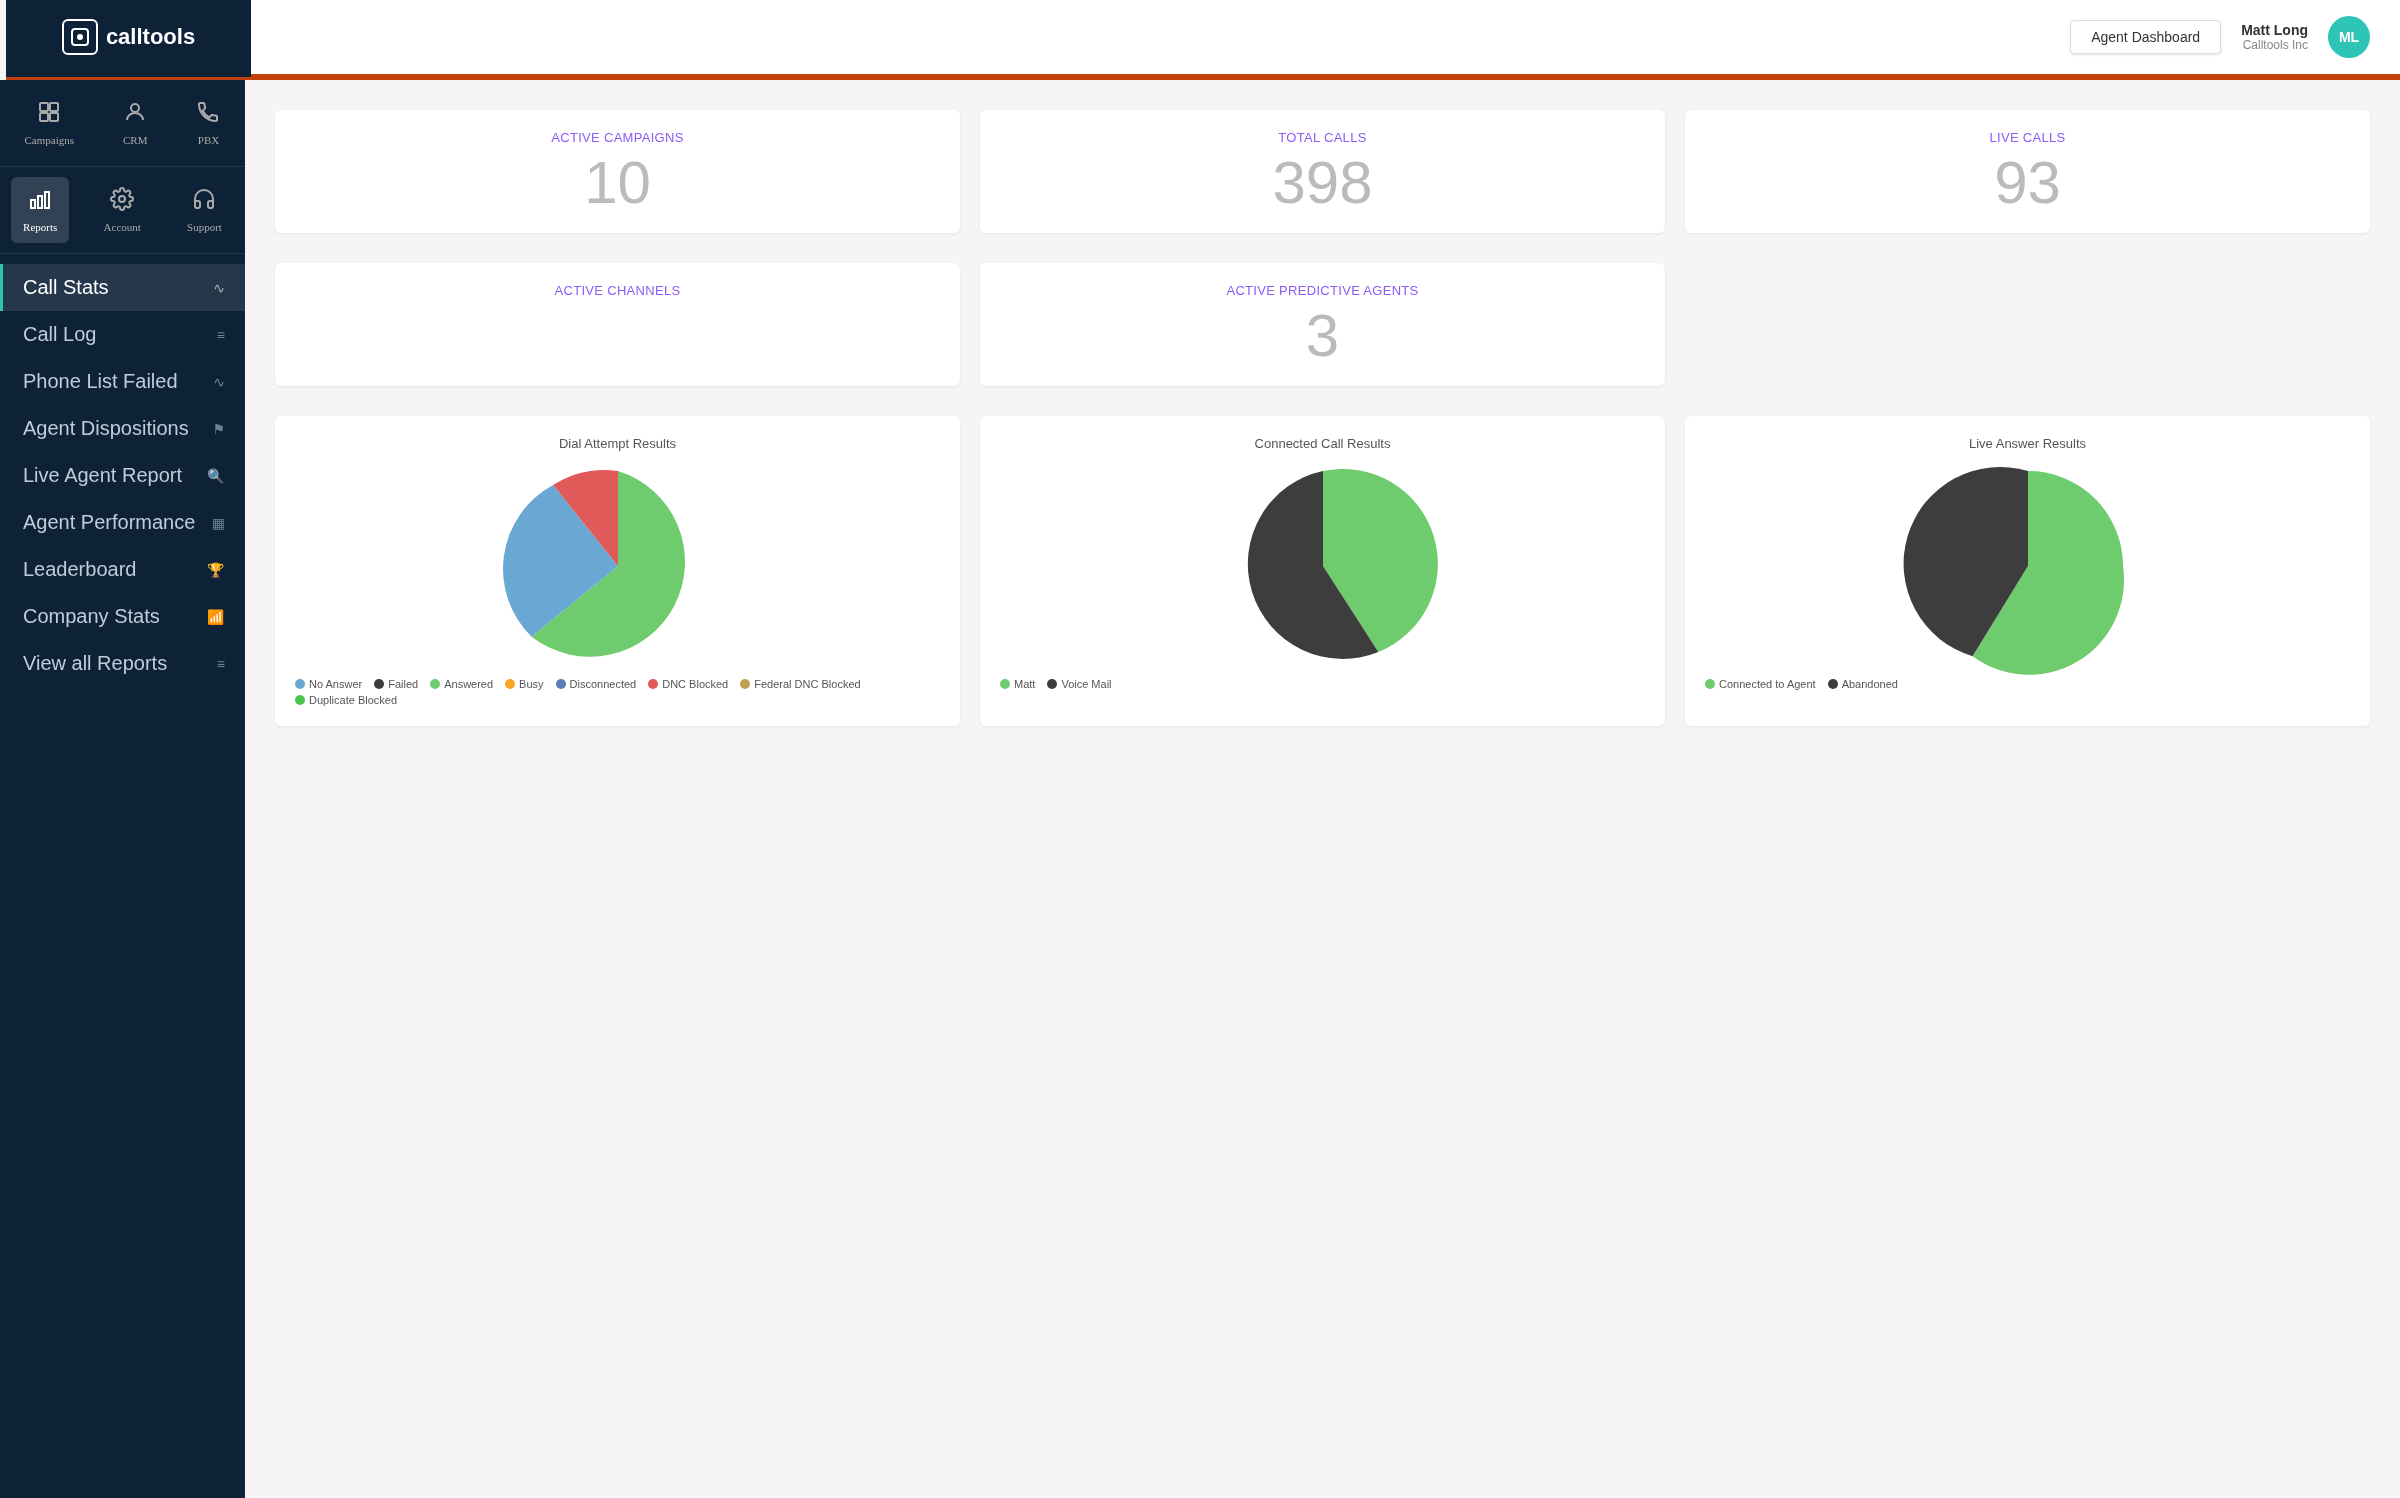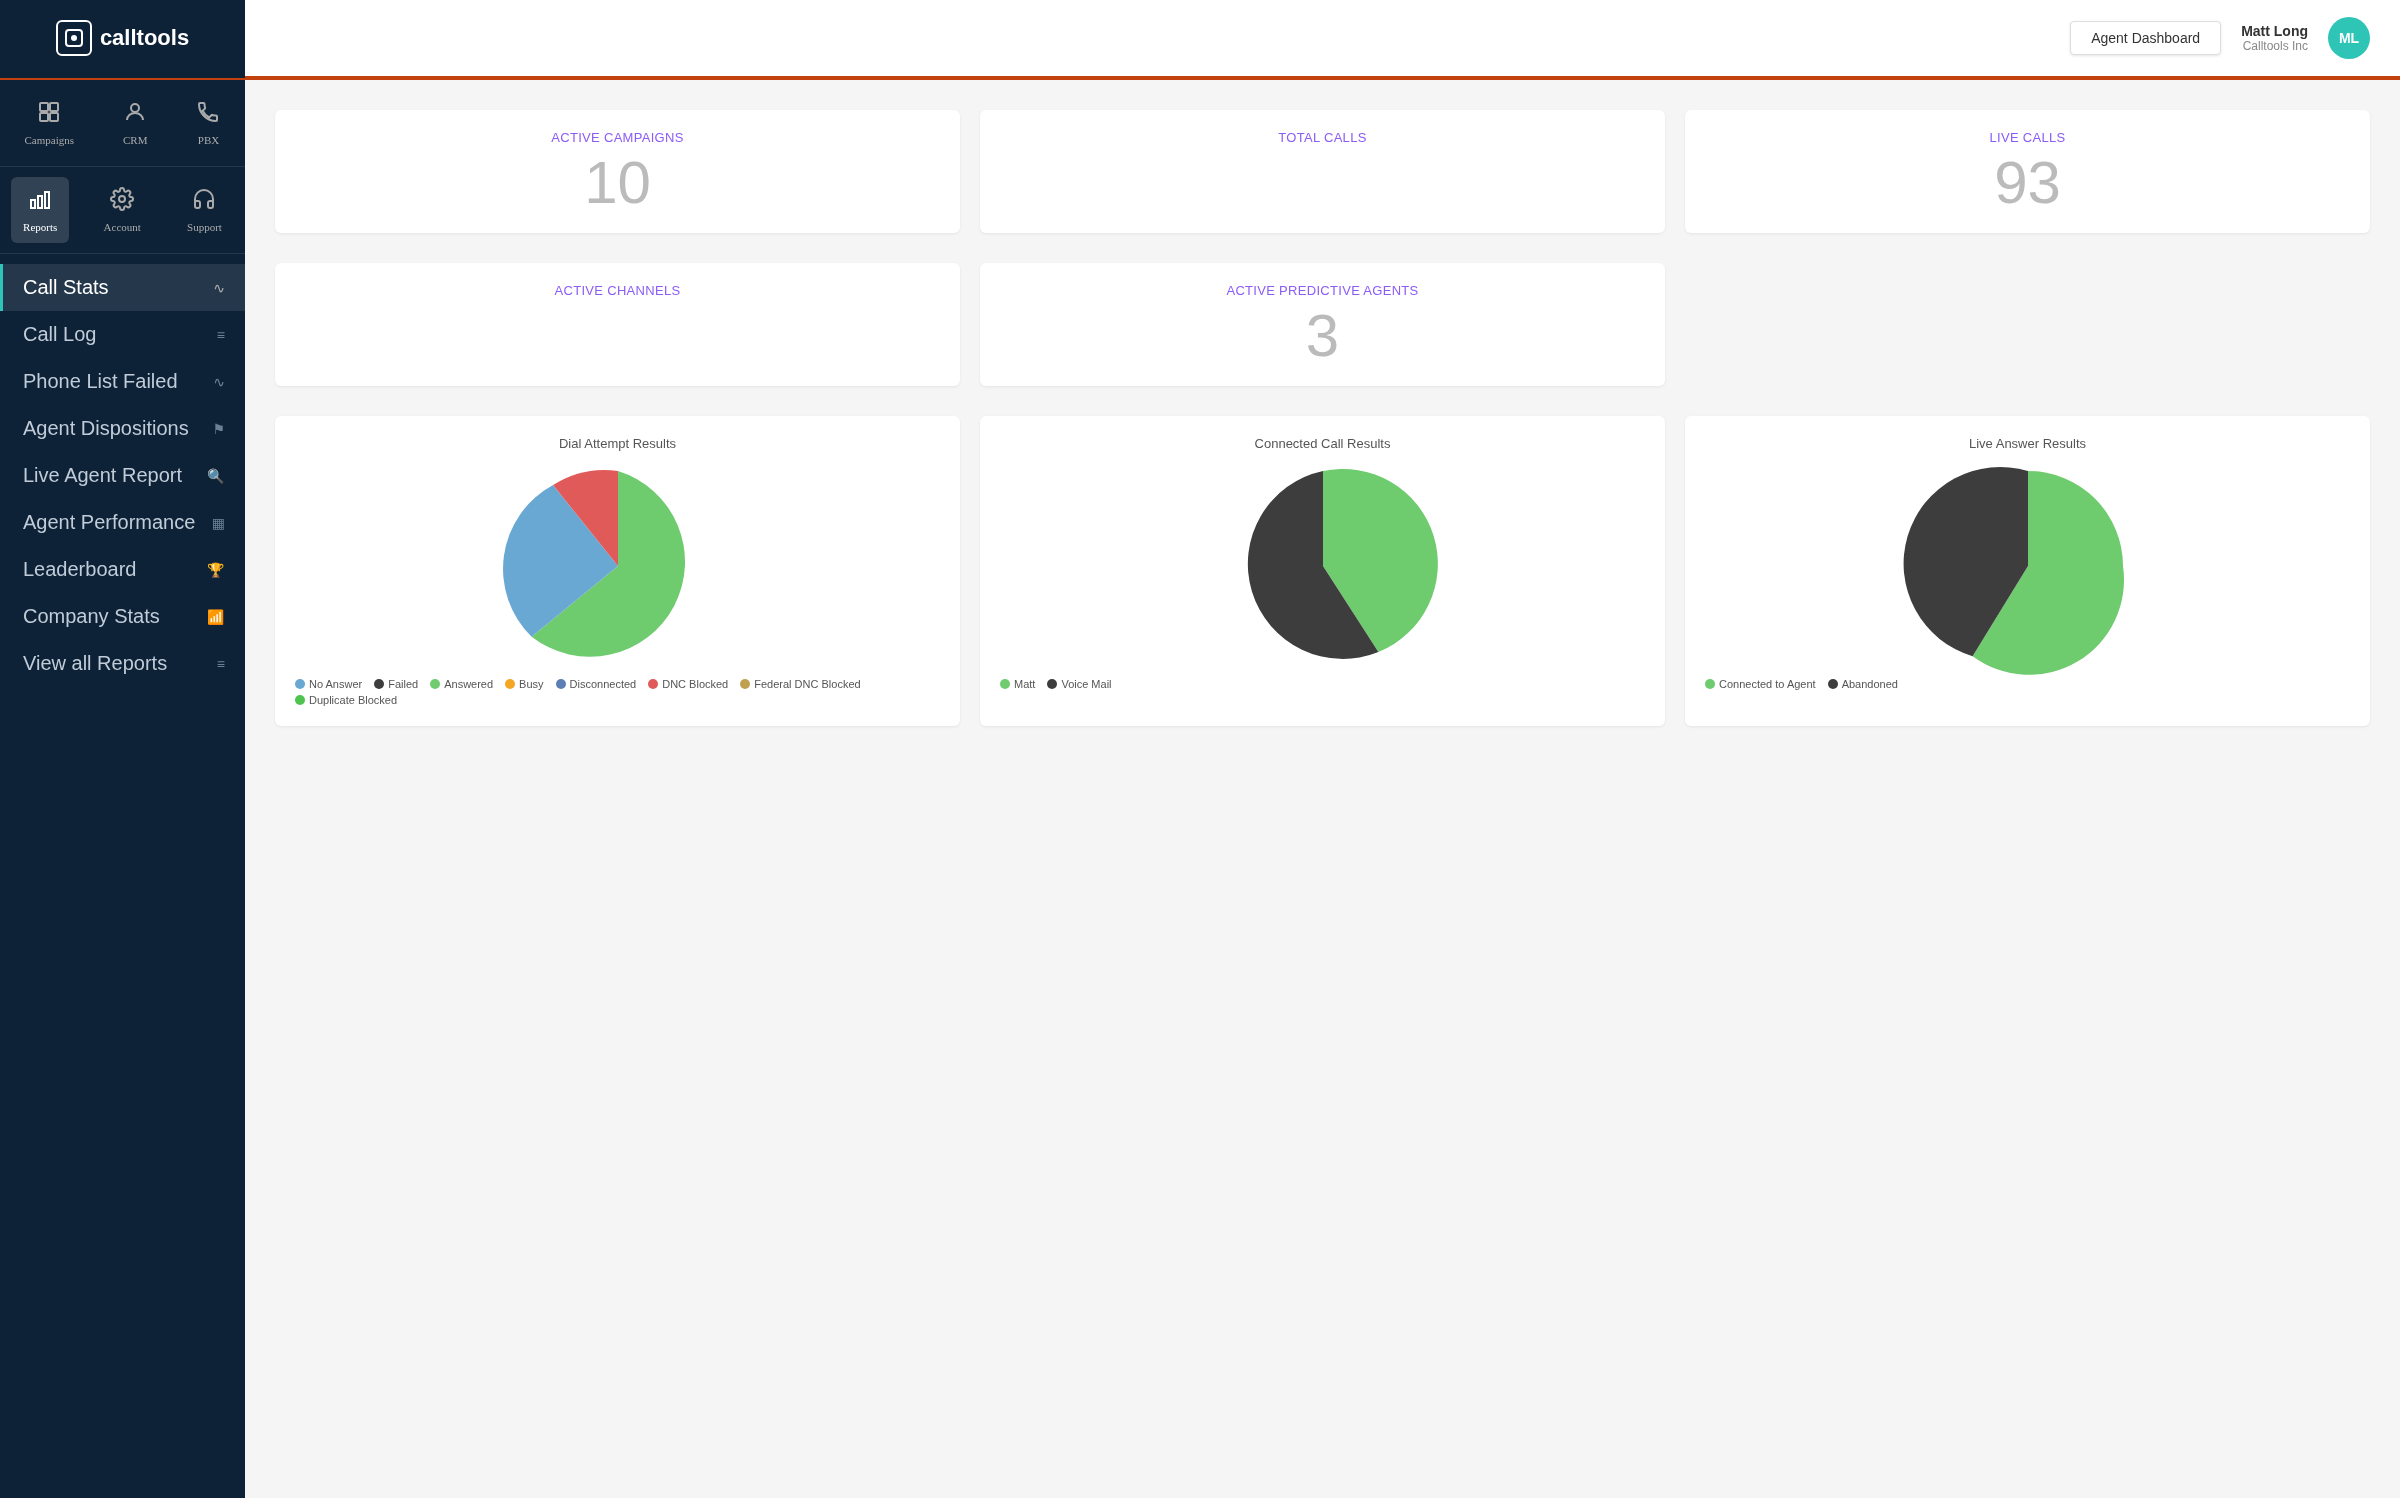--- a/index.html
+++ b/index.html
@@ -6,23 +6,23 @@
     body { font-family: 'Segoe UI', Arial, sans-serif; background: #f5f5f5; display: flex; flex-direction: column; height: 100vh; overflow: hidden; }
 
     
     .topbar {
       height: 80px;
       background: #fff;
       display: flex;
       align-items: center;
       justify-content: flex-end;
       padding: 12px 30px;
-      border-bottom: 4px solid #c2410c;
+      border-bottom: 6px solid #c2410c;
       position: fixed;
-      top: 0; left: 0; right: 0;
+      top: 0; left: 6px; right: 0;
       z-index: 100;
     }
     .topbar-logo {
       position: absolute;
       left: 0;
       width: 245px;
       height: 80px;
       background: #0d2137;
       display: flex;
       align-items: center;
@@ -360,20 +360,21 @@
 
   <div class="content">
 
     <div class="stats-row">
       <div class="stat-card">
         <div class="stat-label">Active Campaigns</div>
         <div class="stat-value">10</div>
       </div>
       <div class="stat-card">
         <div class="stat-label">Total Calls</div>
+        <div class="stat-value">398</div>
       </div>
       <div class="stat-card">
         <div class="stat-label">Live Calls</div>
         <div class="stat-value">93</div>
       </div>
     </div>
 
     <div class="stats-row">
       <div class="stat-card">
         <div class="stat-label">Active Channels</div>

